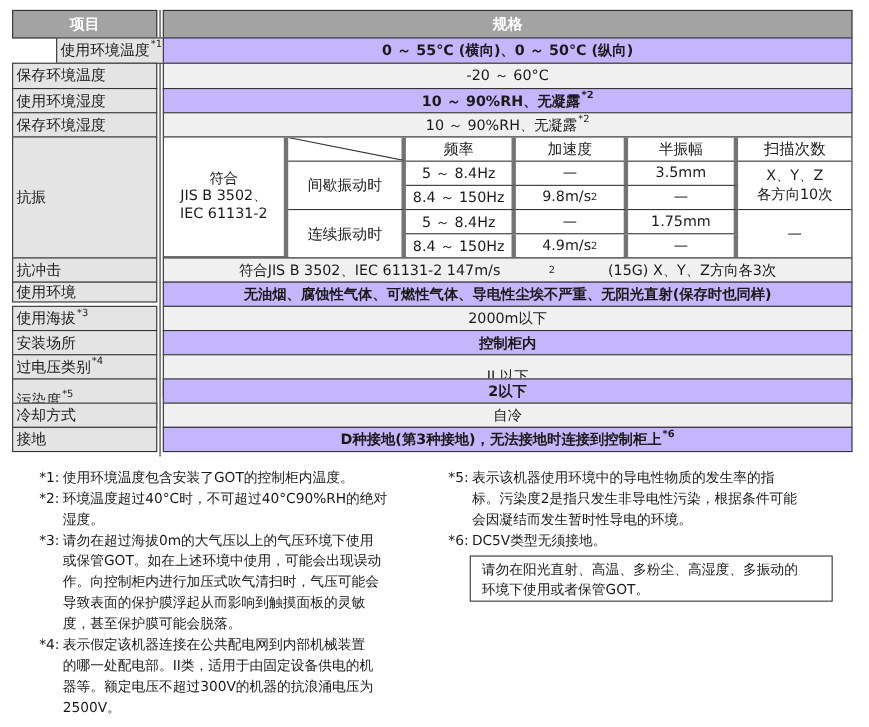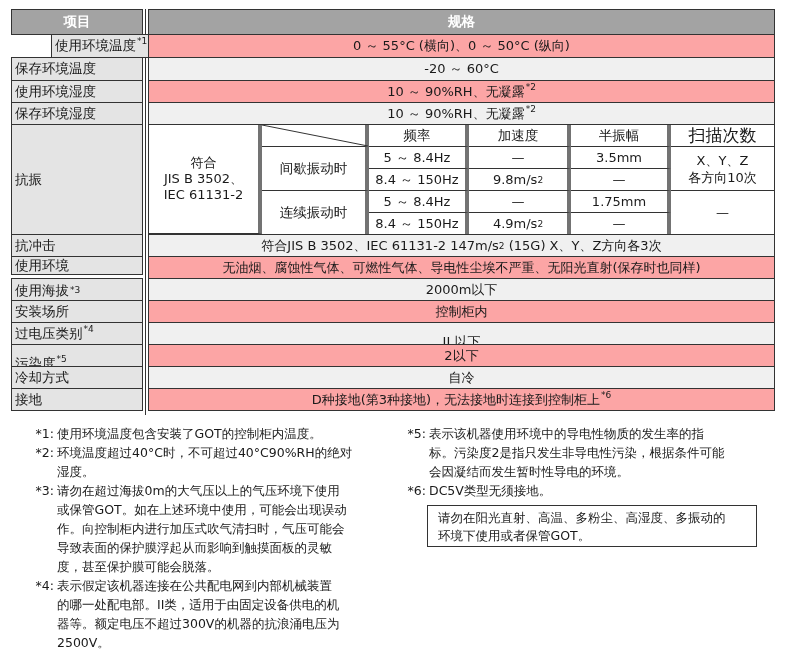--- a/index.html
+++ b/index.html
@@ -7,21 +7,21 @@
          font-family: "DejaVu Sans", "Liberation Sans", sans-serif; color: #1a1a1a; }
   .spec-table { position: absolute; left: 11px; top: 9px; width: 764px; }
   .cell-left { position: absolute; left: 0; width: 132px; box-sizing: border-box;
                border: 1px solid #333; border-right: 1px solid #333;
                background: #e4e4e4; font-size: 13.5px; padding-left: 3px;
                display: flex; align-items: center; white-space: nowrap; }
   .cell-right { position: absolute; left: 137px; width: 627px; box-sizing: border-box;
                 border: 1px solid #333; font-size: 13px;
                 display: flex; align-items: center; justify-content: center; white-space: nowrap; }
   .alt { background: #f0f0f0; }
-  .plain { background: #fca5a5; }
+  .plain { background: #c4b5fd; font-weight: bold; }
   .hdr-left, .hdr-right { background: #a3a3a3; color: #ffffff; font-weight: bold;
                           justify-content: center; padding-left: 0; font-size: 13.5px; }
   sup { font-size: 9px; vertical-align: super; line-height: 0; }
   .fn-mark { font-size: 9px; position: relative; top: -5px; margin-left: 1px; }
 
   
   .vib { position: absolute; left: 137px; top: 115px; width: 627px; height: 111px;
          box-sizing: border-box; border: 1px solid #333; background: #fff; }
   .vib div { position: absolute; box-sizing: border-box; font-size: 13px;
              display: flex; align-items: center; justify-content: center; text-align: center; white-space: nowrap; }
@@ -99,21 +99,21 @@
 
     <div class="vb" style="left:220px;top:0;width:100px;height:22px;font-size:13.5px;">
         <span>频率</span>
       </div>
     <div class="vb" style="left:422px;top:0;width:100px;height:22px;font-size:13.5px;">
         <span>半振幅</span>
       </div>
     <div class="vb" style="left:320px;top:0;width:102px;height:22px;font-size:13.5px;">
         <span>加速度</span>
       </div>
-    <div style="left:522px;top:0;width:103px;height:22px;font-size:17px;border-bottom:1px solid #333;">
+    <div style="left:522px;top:0;width:103px;height:22px;font-size:14px;border-bottom:1px solid #333;">
         <span>扫描次数</span>
       </div>
 
     <div class="vb" style="left:113px;top:22px;width:107px;height:44px;font-size:13.5px;">
         <span>间歇振动时</span>
       </div>
     <div class="vb" style="left:220px;top:22px;width:100px;height:22px;">
         <span>5 ～ 8.4Hz</span>
       </div>
     <div class="vb" style="left:320px;top:22px;width:102px;height:22px;">
@@ -160,34 +160,34 @@
         <span>—</span>
       </div>
     <div style="left:522px;top:66px;width:103px;height:43px;">
         <span>—</span>
       </div>
   </div>
 
   <div class="cell-left" style="top:225px;height:23px;">
     <span>抗冲击</span>
   </div>
-  <div class="cell-right alt" style="top:225px;height:23px;">
+  <div class="cell-right alt" style="top:225px;height:23px;gap:44px;">
     <span>符合JIS B 3502、IEC 61131-2  147m/s</span>
       <sup>2</sup>
       <span style="white-space:pre;"> (15G) X、Y、Z方向各3次</span>
   </div>
 
   <div class="cell-left" style="top:247px;height:19px;">
     <span>使用环境</span>
   </div>
   <div class="cell-right plain" style="top:247px;height:23px;">
     <span>无油烟、腐蚀性气体、可燃性气体、导电性尘埃不严重、无阳光直射(保存时也同样)</span>
   </div>
 
-  <div class="cell-left" style="top:269px;height:23px;align-items:flex-end;">
+  <div class="cell-left" style="top:269px;height:23px;">
     <span>使用海拔</span>
       <span class="fn-mark">*3</span>
   </div>
   <div class="cell-right alt" style="top:269px;height:23px;">
     <span>2000m以下</span>
   </div>
 
   <div class="cell-left" style="top:291px;height:23px;">
     <span>安装场所</span>
   </div>

